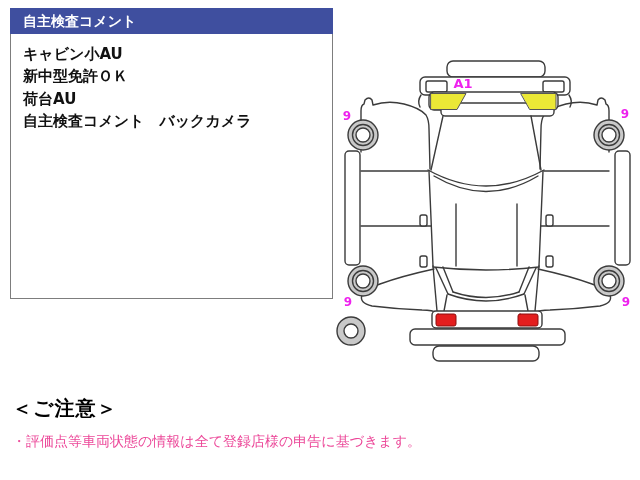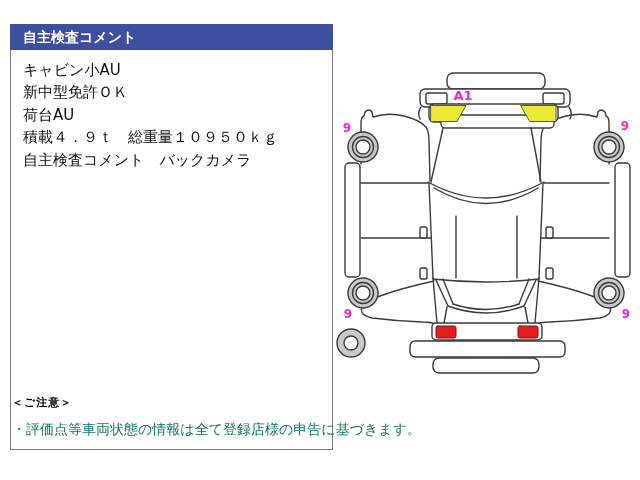--- a/index.html
+++ b/index.html
@@ -1,53 +1,53 @@
 <!DOCTYPE html>
 <html><head>
 <meta charset="utf-8">
 <style>
   html,body{margin:0;padding:0;background:#fff;}
   #screen{
     position:relative;width:640px;height:480px;background:#ffffff;overflow:hidden;
     font-family:"DejaVu Sans","Liberation Sans",sans-serif;color:#000;
   }
   
-  #panel{position:absolute;left:10px;top:24px;width:323px;height:426px;}
+  #panel{position:absolute;left:10px;top:8px;width:323px;height:291px;}
   #panel-header{
     height:26px;background:#3f4f9f;color:#fff;font-size:14px;font-weight:bold;
     line-height:26px;padding-left:13px;box-sizing:border-box;
   }
   #panel-body{
     position:absolute;left:0;top:26px;right:0;bottom:0;background:#fff;
     border:1px solid #7d7d7d;border-top:none;box-sizing:border-box;
     padding:9px 6px 0 12px;
+    font-weight:bold;
   }
   .cline{font-size:15px;line-height:22.4px;white-space:nowrap;color:#111;}
   
-  #diagram{position:absolute;left:330px;top:56px;width:310px;height:330px;}
+  #diagram{position:absolute;left:330px;top:44px;width:310px;height:330px;}
   #diagram svg{display:block;width:310px;height:330px;}
   
   #notice{position:absolute;left:10px;top:395px;width:620px;}
-  #notice-heading{font-size:11px;font-weight:bold;letter-spacing:1px;margin:0 0 8px 2px;}
-  .notice-item{font-size:14px;line-height:23px;margin-left:2px;white-space:nowrap;color:#0f766e;}
+  #notice-heading{font-size:20px;font-weight:bold;letter-spacing:1px;margin:0 0 8px 2px;}
+  .notice-item{font-size:14px;line-height:23px;margin-left:2px;white-space:nowrap;color:#ec4899;}
 </style>
 </head>
 <body>
 
 <div id="screen">
 
   <div id="panel">
     <div id="panel-header">
       <span>自主検査コメント</span>
     </div>
     <div id="panel-body">
       <div class="cline">キャビン小AU</div>
       <div class="cline">新中型免許ＯＫ</div>
       <div class="cline">荷台AU</div>
-      <div class="cline">積載４．９ｔ　総重量１０９５０ｋｇ</div>
       <div class="cline">自主検査コメント　バックカメラ</div>
     </div>
   </div>
 
   <div id="diagram">
     <svg viewBox="330 40 310 330" xmlns="http://www.w3.org/2000/svg">
       <g stroke="#3b3b3b" stroke-width="1.4" fill="none" stroke-linecap="round" stroke-linejoin="round">
 
         <g>
           <rect x="345" y="147" width="15" height="114" rx="4" fill="#fff"></rect>

